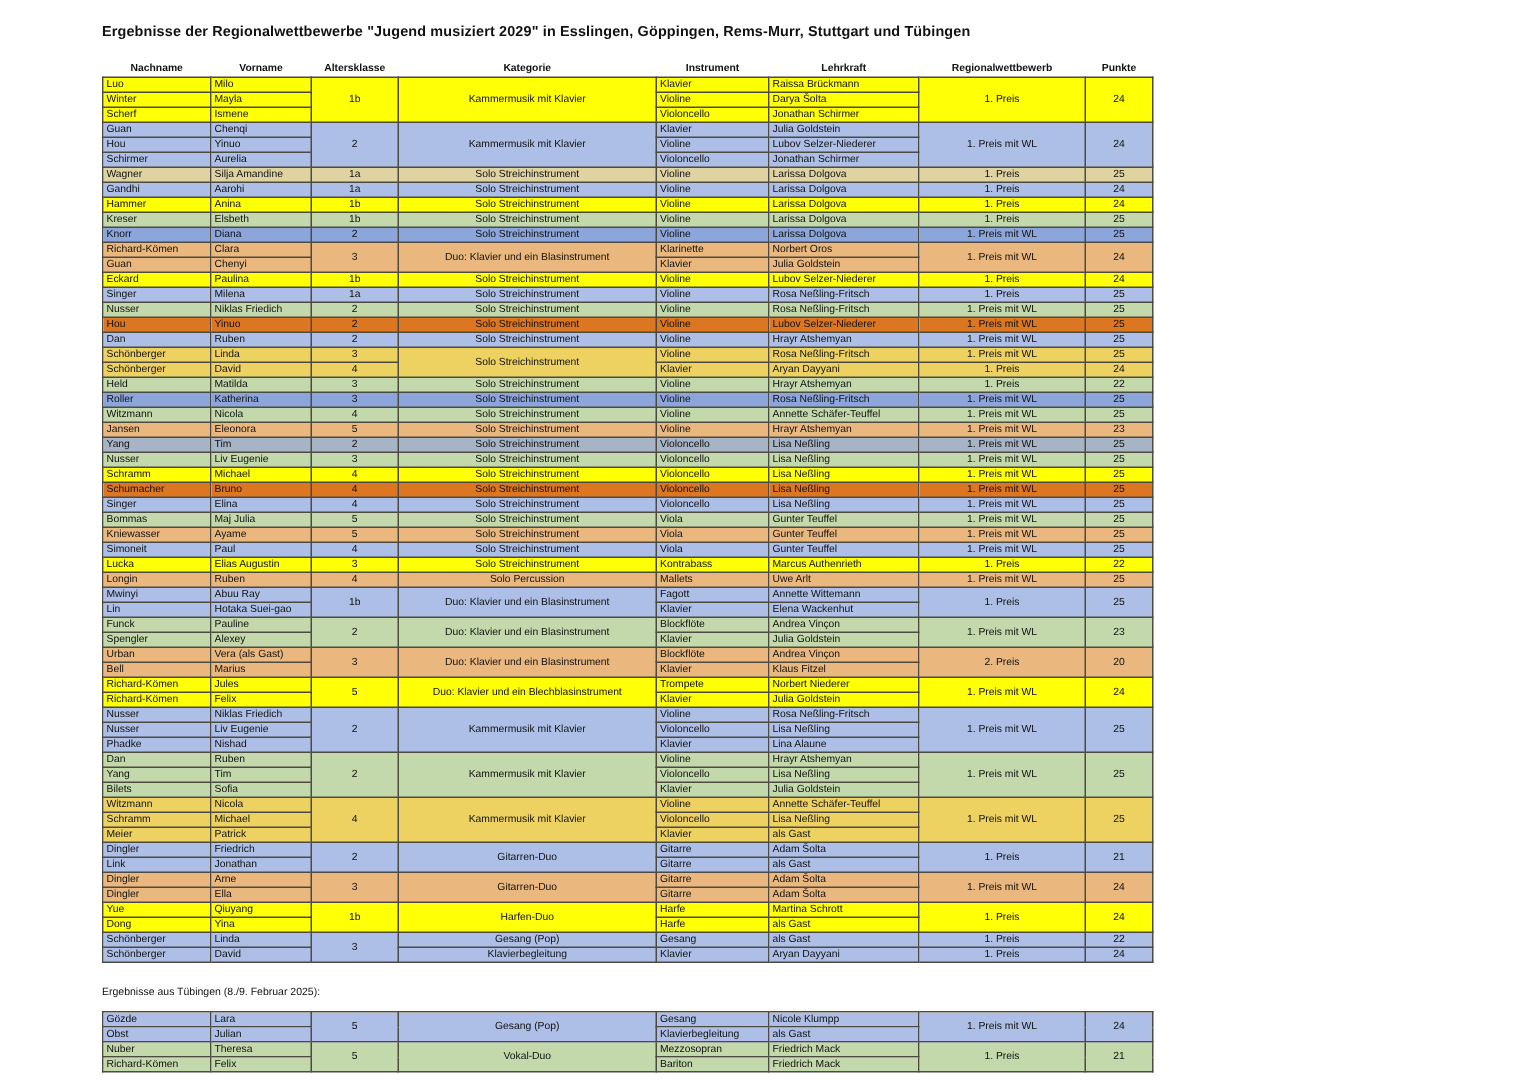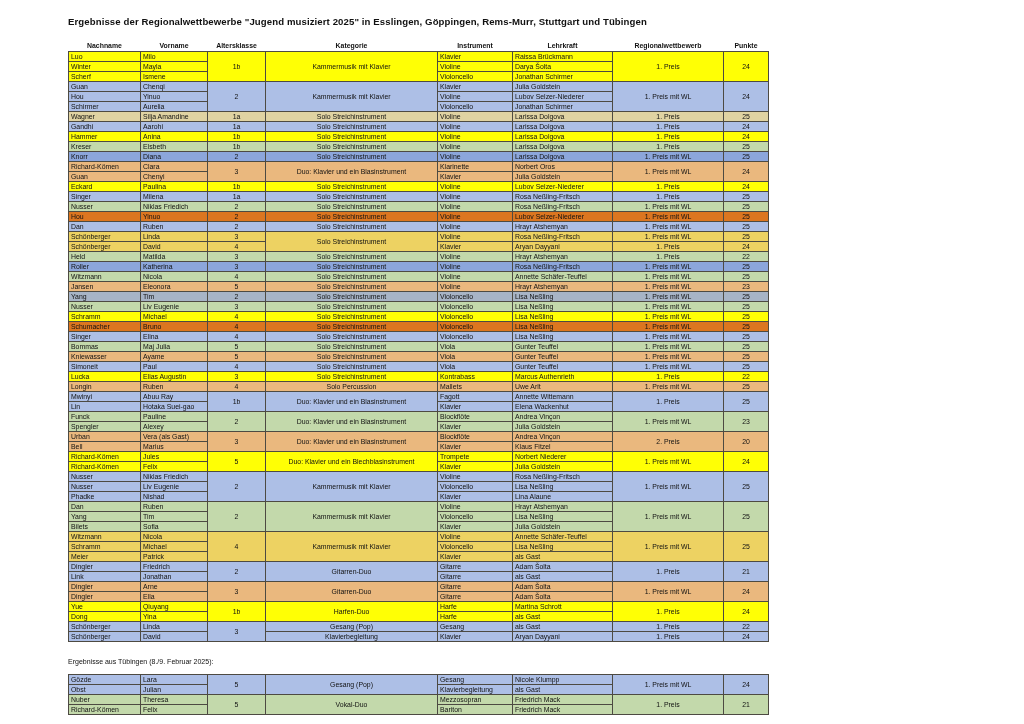--- a/index.html
+++ b/index.html
@@ -14,21 +14,21 @@
            white-space:nowrap;overflow:hidden;background:#fff;}
   tbody td{border:1px solid #4d4a42;height:9px;line-height:9px;padding:0 2px;
            white-space:nowrap;overflow:hidden;vertical-align:middle;}
   td.left{text-align:left;} td.center{text-align:center;}
   .section-label{font-size:7px;margin:16px 0 9px 0;}
 </style>
 </head>
 <body>
 
 <div class="sheet">
-  <p class="title">Ergebnisse der Regionalwettbewerbe "Jugend musiziert 2025" in Esslingen, Göppingen, Rems-Murr, Stuttgart und Tübingen</p>
+  <p class="title">Ergebnisse der Regionalwettbewerbe "Jugend musiziert 2029" in Esslingen, Göppingen, Rems-Murr, Stuttgart und Tübingen</p>
 
   <table>
     <colgroup>
       <col class="c-nachname">
         <col class="c-vorname">
         <col class="c-alters">
         <col class="c-kat">
       <col class="c-instr">
         <col class="c-lehr">
         <col class="c-preis">

